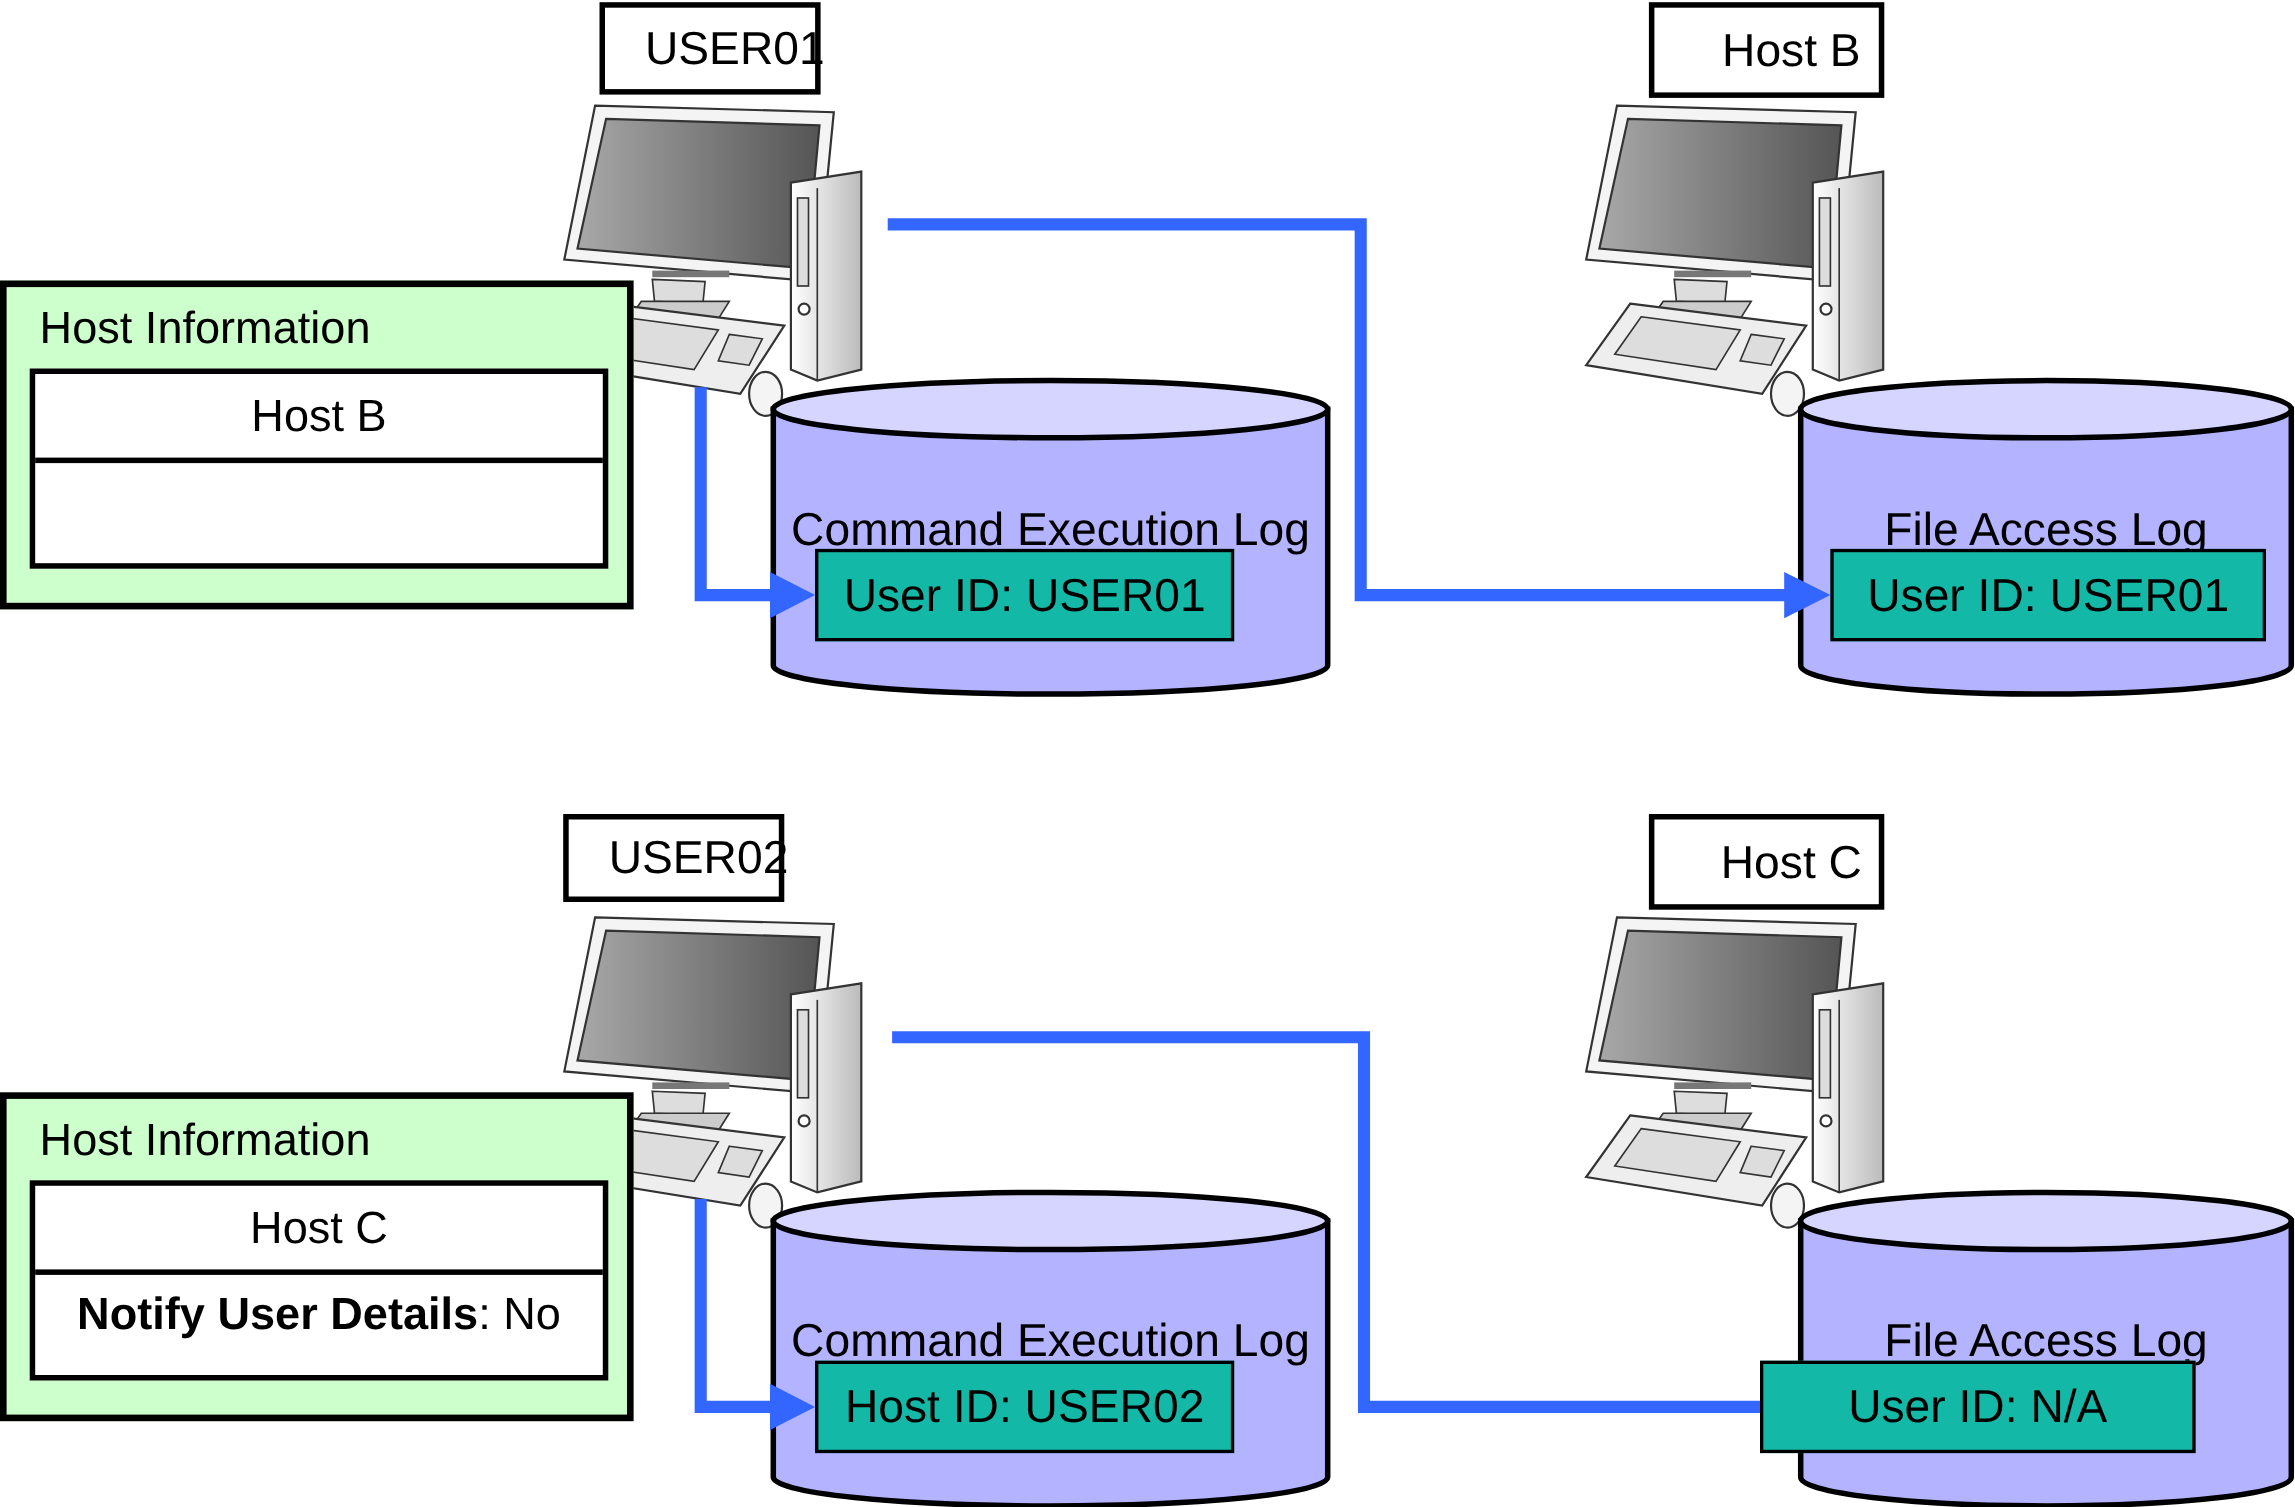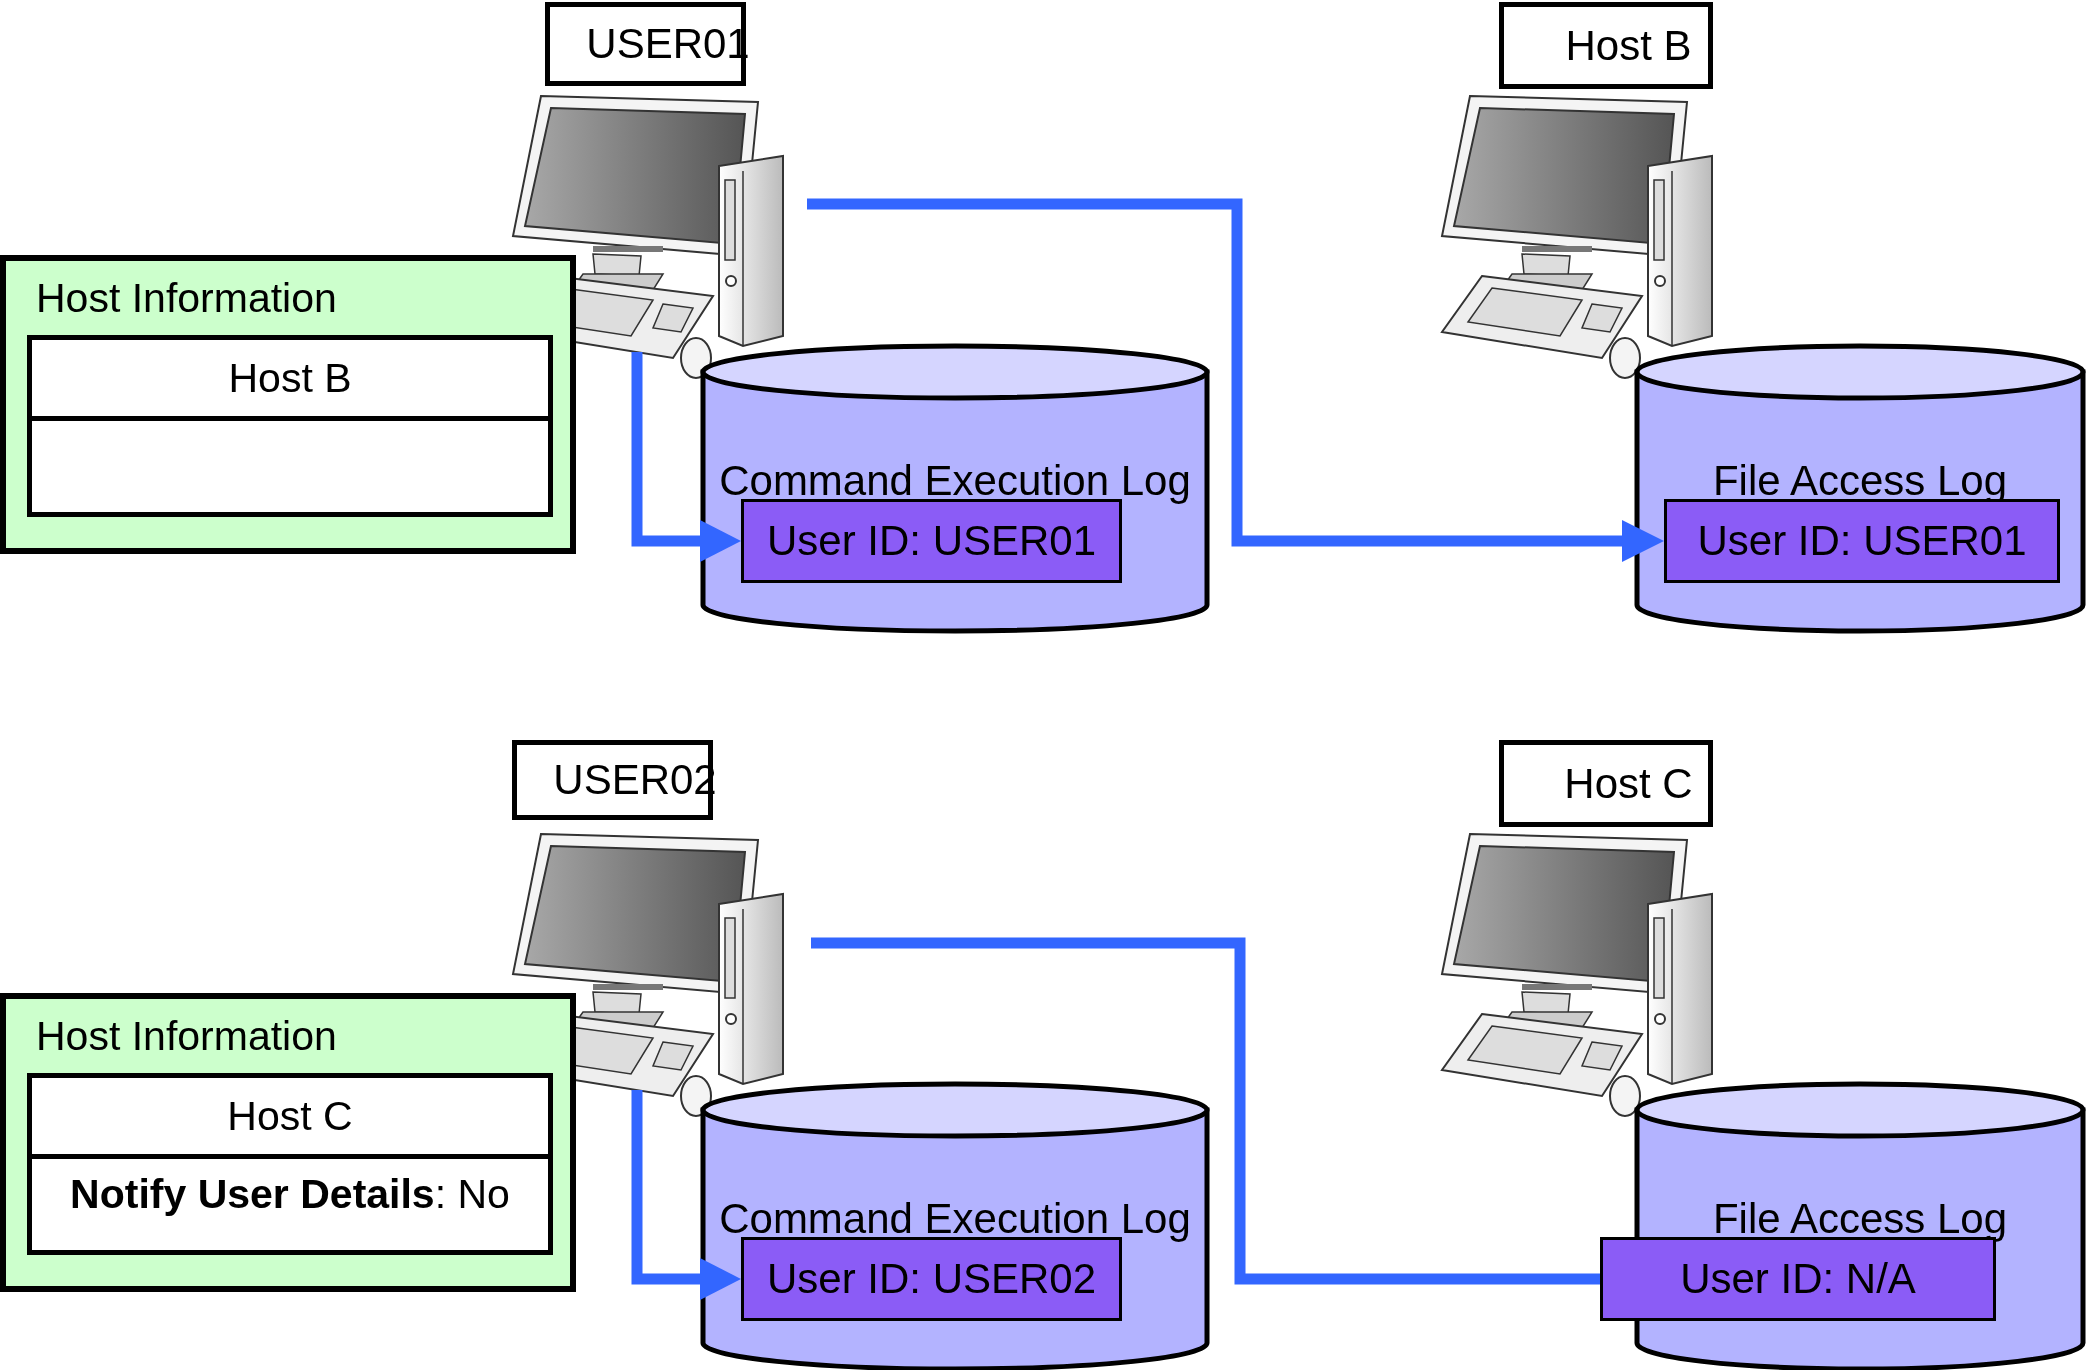--- a/index.html
+++ b/index.html
@@ -7,21 +7,21 @@
   .abs { position:absolute; box-sizing:border-box;padding-left:45px; }
   .label-box { border:5px solid #000; background:#fff; font-size:42px; display:flex; align-items:center; justify-content:center; }
   .host-info { background:#ccffcc; border:6px solid #000; }
   .host-info-title { position:absolute; left:30px; top:14px; font-size:41px; }
   .host-info-inner { position:absolute; left:21px; top:74px; width:526px; height:182px; border:5px solid #000; background:#fff; box-sizing:border-box; }
   .host-name { height:76px; border-bottom:5px solid #000; display:flex; align-items:center; justify-content:center; font-size:41px; }
   .notify { padding-top:12px; text-align:center; font-size:41px; }
   .notify b { font-weight:bold; }
   svg.full { position:absolute; left:0; top:0; }
   .cyl-title { position:absolute; font-size:42px; text-align:center;margin-top:42px; }
-  .uid-box { position:absolute; border:3px solid #000; background:#8b5cf6; display:flex; align-items:center; justify-content:center; font-size:42px; box-sizing:border-box; }
+  .uid-box { position:absolute; border:3px solid #000; background:#14b8a6; display:flex; align-items:center; justify-content:center; font-size:42px; box-sizing:border-box; }
 </style>
 </head>
 <body>
 
 <svg class="full" width="2086" height="1370" viewBox="0 0 2086 1370">
   <defs>
     <linearGradient id="scr" x1="0" y1="0" x2="1" y2="0">
       <stop offset="0" stop-color="#a8a8a8"></stop>
       <stop offset="1" stop-color="#555"></stop>
     </linearGradient>
@@ -123,16 +123,16 @@
 
 <div class="abs host-info" style="left:0; top:993px; width:576px; height:299px;">
   <div class="host-info-title">Host Information</div>
   <div class="host-info-inner">
     <div class="host-name">Host C</div>
     <div class="notify"><b>Notify User Details</b><span>: No</span></div>
   </div>
 </div>
 
 <div class="cyl-title" style="left:703px; top:1153px; width:504px;">Command Execution Log</div>
-<div class="uid-box" style="left:741px; top:1237px; width:381px; height:84px;">User ID: USER02</div>
+<div class="uid-box" style="left:741px; top:1237px; width:381px; height:84px;">Host ID: USER02</div>
 
 <div class="cyl-title" style="left:1637px; top:1153px; width:446px;">File Access Log</div>
 <div class="uid-box" style="left:1600px; top:1237px; width:396px; height:84px;">User ID: N/A</div>
 
 </body></html>

